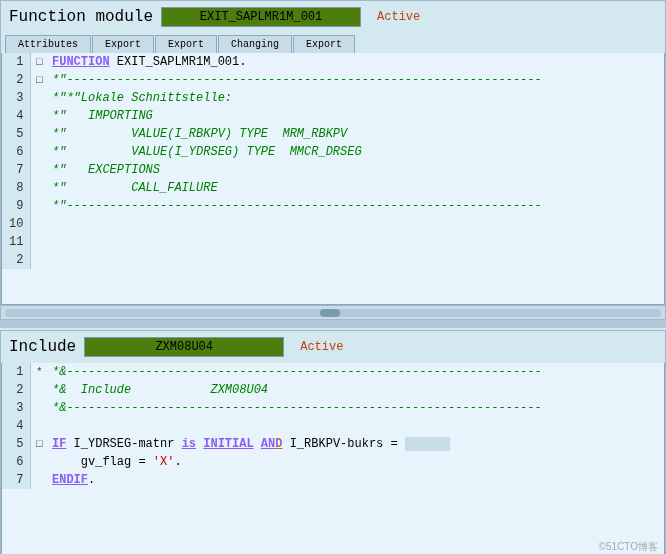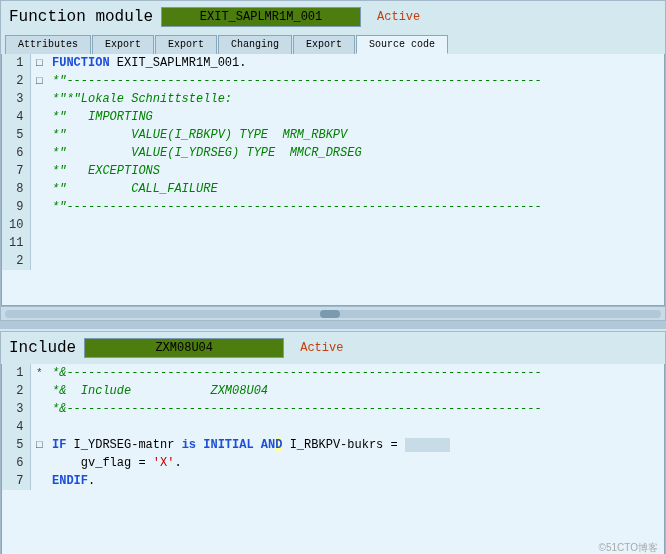--- a/index.html
+++ b/index.html
@@ -113,21 +113,21 @@
       padding: 0 4px;
       white-space: pre;
       line-height: 18px;
       vertical-align: top;
       color: #000;
       font-size: 12px;
     }
 
     tr { height: 18px; }
 
-    .kw-blue { color: #1d4ed8; font-weight: bold; }
+    .kw-blue { color: #8b5cf6; font-weight: bold; text-decoration: underline; }
     .kw-green { color: #008800; }
     .comment { color: #008000; font-style: italic; }
     .highlight-yellow { background-color: #ffff99; }
 
     .scrollbar-area {
       height: 14px;
       background: #c8dce8;
       border-top: 1px solid #a0b8c8;
       display: flex;
       align-items: center;
@@ -185,21 +185,20 @@
     <div class="header-value">EXIT_SAPLMR1M_001</div>
     <span class="status-label">Active</span>
   </div>
 
   <div class="tabs-bar">
     <div class="tab">Attributes</div>
     <div class="tab">Export</div>
     <div class="tab">Export</div>
     <div class="tab">Changing</div>
     <div class="tab">Export</div>
-    <div class="tab active">Source code</div>
   </div>
 
   <div class="code-container">
     <div class="code-area" style="height: 252px;">
       <table class="code-table">
         <tbody>
           <tr>
             <td class="line-num">1</td>
             <td class="line-marker">□</td>
             <td class="line-code"><span class="kw-blue">FUNCTION</span> EXIT_SAPLMR1M_001.</td>

